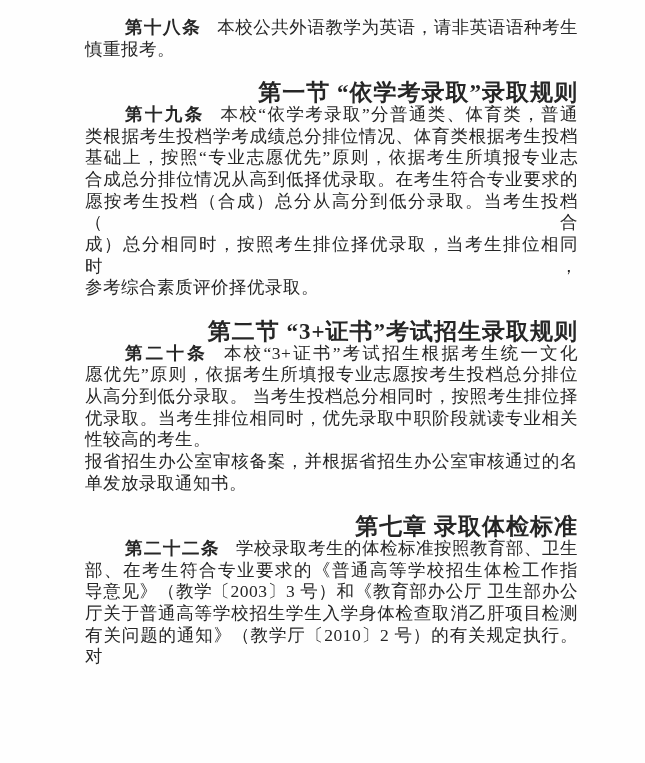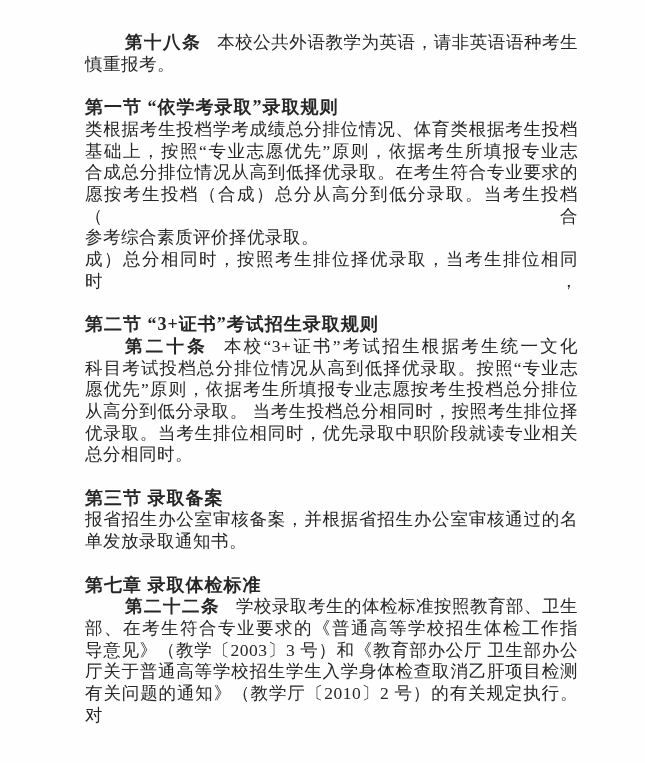--- a/index.html
+++ b/index.html
@@ -11,21 +11,21 @@
     width: 645px;
     height: 763px;
     overflow: hidden;
     font-family: "Liberation Serif", "DejaVu Serif", serif;
     color: #262626;
   }
   .page {
     box-sizing: border-box;
     width: 645px;
     height: 763px;
-    padding: 32px 67px 0 85px;
+    padding: 17px 67px 0 85px;
     background: #fefefe;
   }
   .para {
     margin: 0;
     padding: 0;
   }
   .line {
     display: block;
     font-size: 17.5px;
     line-height: 21.7px;
@@ -41,60 +41,59 @@
   .line.first {
     text-indent: 40px;
   }
   .label {
     font-weight: bold;
     margin-right: 16px;
     letter-spacing: 1.5px;
   }
   .heading {
     margin: 21.7px 0 0 0;
-    font-size: 18px;
+    font-size: 23px;
     font-weight: bold;
     line-height: 21.7px;
-    text-align: left;
+    text-align: right;
     letter-spacing: 1px;
   }
 </style>
 </head>
 <body>
 
 <div class="page">
 
   <p class="para">
     <span class="line first"><b class="label">第十八条</b><span>本校公共外语教学为英语，请非英语语种考生</span></span>
     <span class="line end">慎重报考。</span>
   </p>
 
   <h3 class="heading">第一节 “依学考录取”录取规则</h3>
 
   <p class="para">
+    <span class="line first"><b class="label">第十九条</b><span>本校“依学考录取”分普通类、体育类，普通</span></span>
     <span class="line">类根据考生投档学考成绩总分排位情况、体育类根据考生投档</span>
     <span class="line">基础上，按照“专业志愿优先”原则，依据考生所填报专业志</span>
     <span class="line">合成总分排位情况从高到低择优录取。在考生符合专业要求的</span>
     <span class="line">愿按考生投档（合成）总分从高分到低分录取。当考生投档（合</span>
+    <span class="line">成）总分相同时，按照考生排位择优录取，当考生排位相同时，</span>
     <span class="line end">参考综合素质评价择优录取。</span>
-    <span class="line">成）总分相同时，按照考生排位择优录取，当考生排位相同时，</span>
   </p>
 
   <h3 class="heading">第二节 “3+证书”考试招生录取规则</h3>
 
   <p class="para">
     <span class="line first"><b class="label">第二十条</b><span>本校“3+证书”考试招生根据考生统一文化</span></span>
-    <span class="line">科目考试投档总分排位情况从高到低择优录取。按照“专业志</span>
     <span class="line">愿优先”原则，依据考生所填报专业志愿按考生投档总分排位</span>
     <span class="line">从高分到低分录取。 当考生投档总分相同时，按照考生排位择</span>
     <span class="line">优录取。当考生排位相同时，优先录取中职阶段就读专业相关</span>
-    <span class="line end">总分相同时。</span>
+    <span class="line end">性较高的考生。</span>
   </p>
 
-  <h3 class="heading">第三节 录取备案</h3>
 
   <p class="para">
     <span class="line">报省招生办公室审核备案，并根据省招生办公室审核通过的名</span>
     <span class="line end">单发放录取通知书。</span>
   </p>
 
   <h3 class="heading">第七章 录取体检标准</h3>
 
   <p class="para">
     <span class="line first"><b class="label">第二十二条</b><span>学校录取考生的体检标准按照教育部、卫生</span></span>

